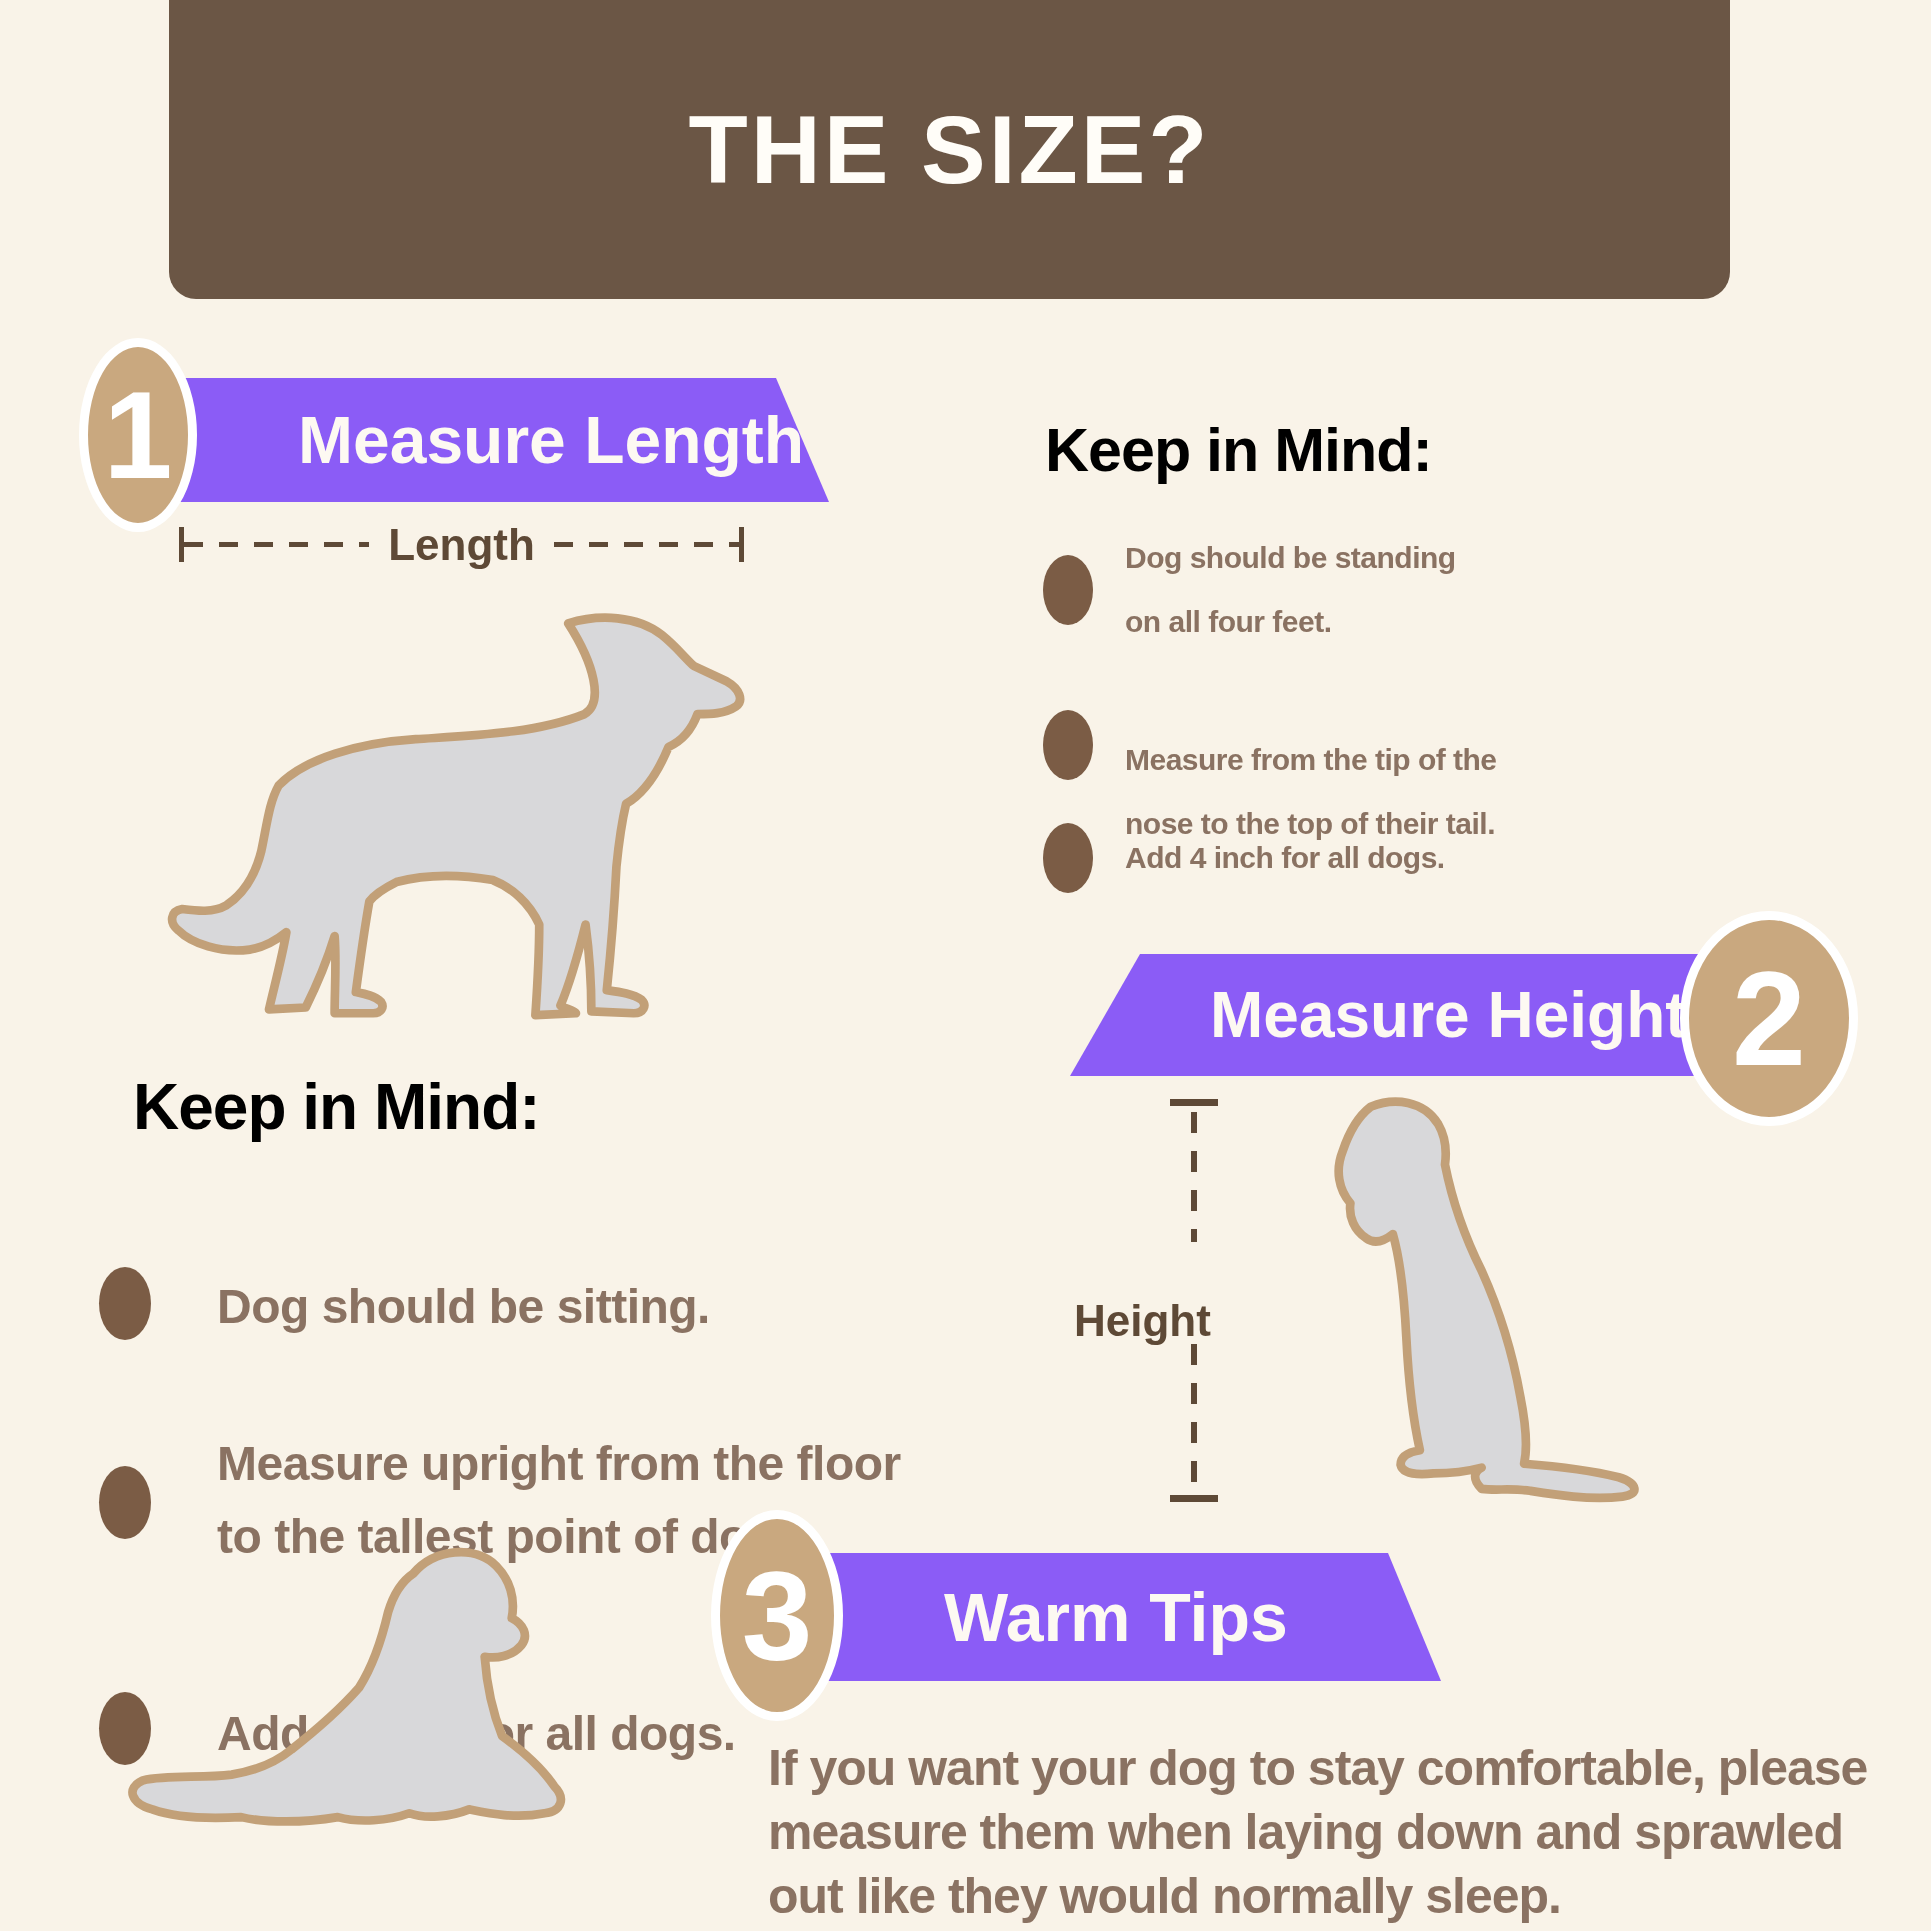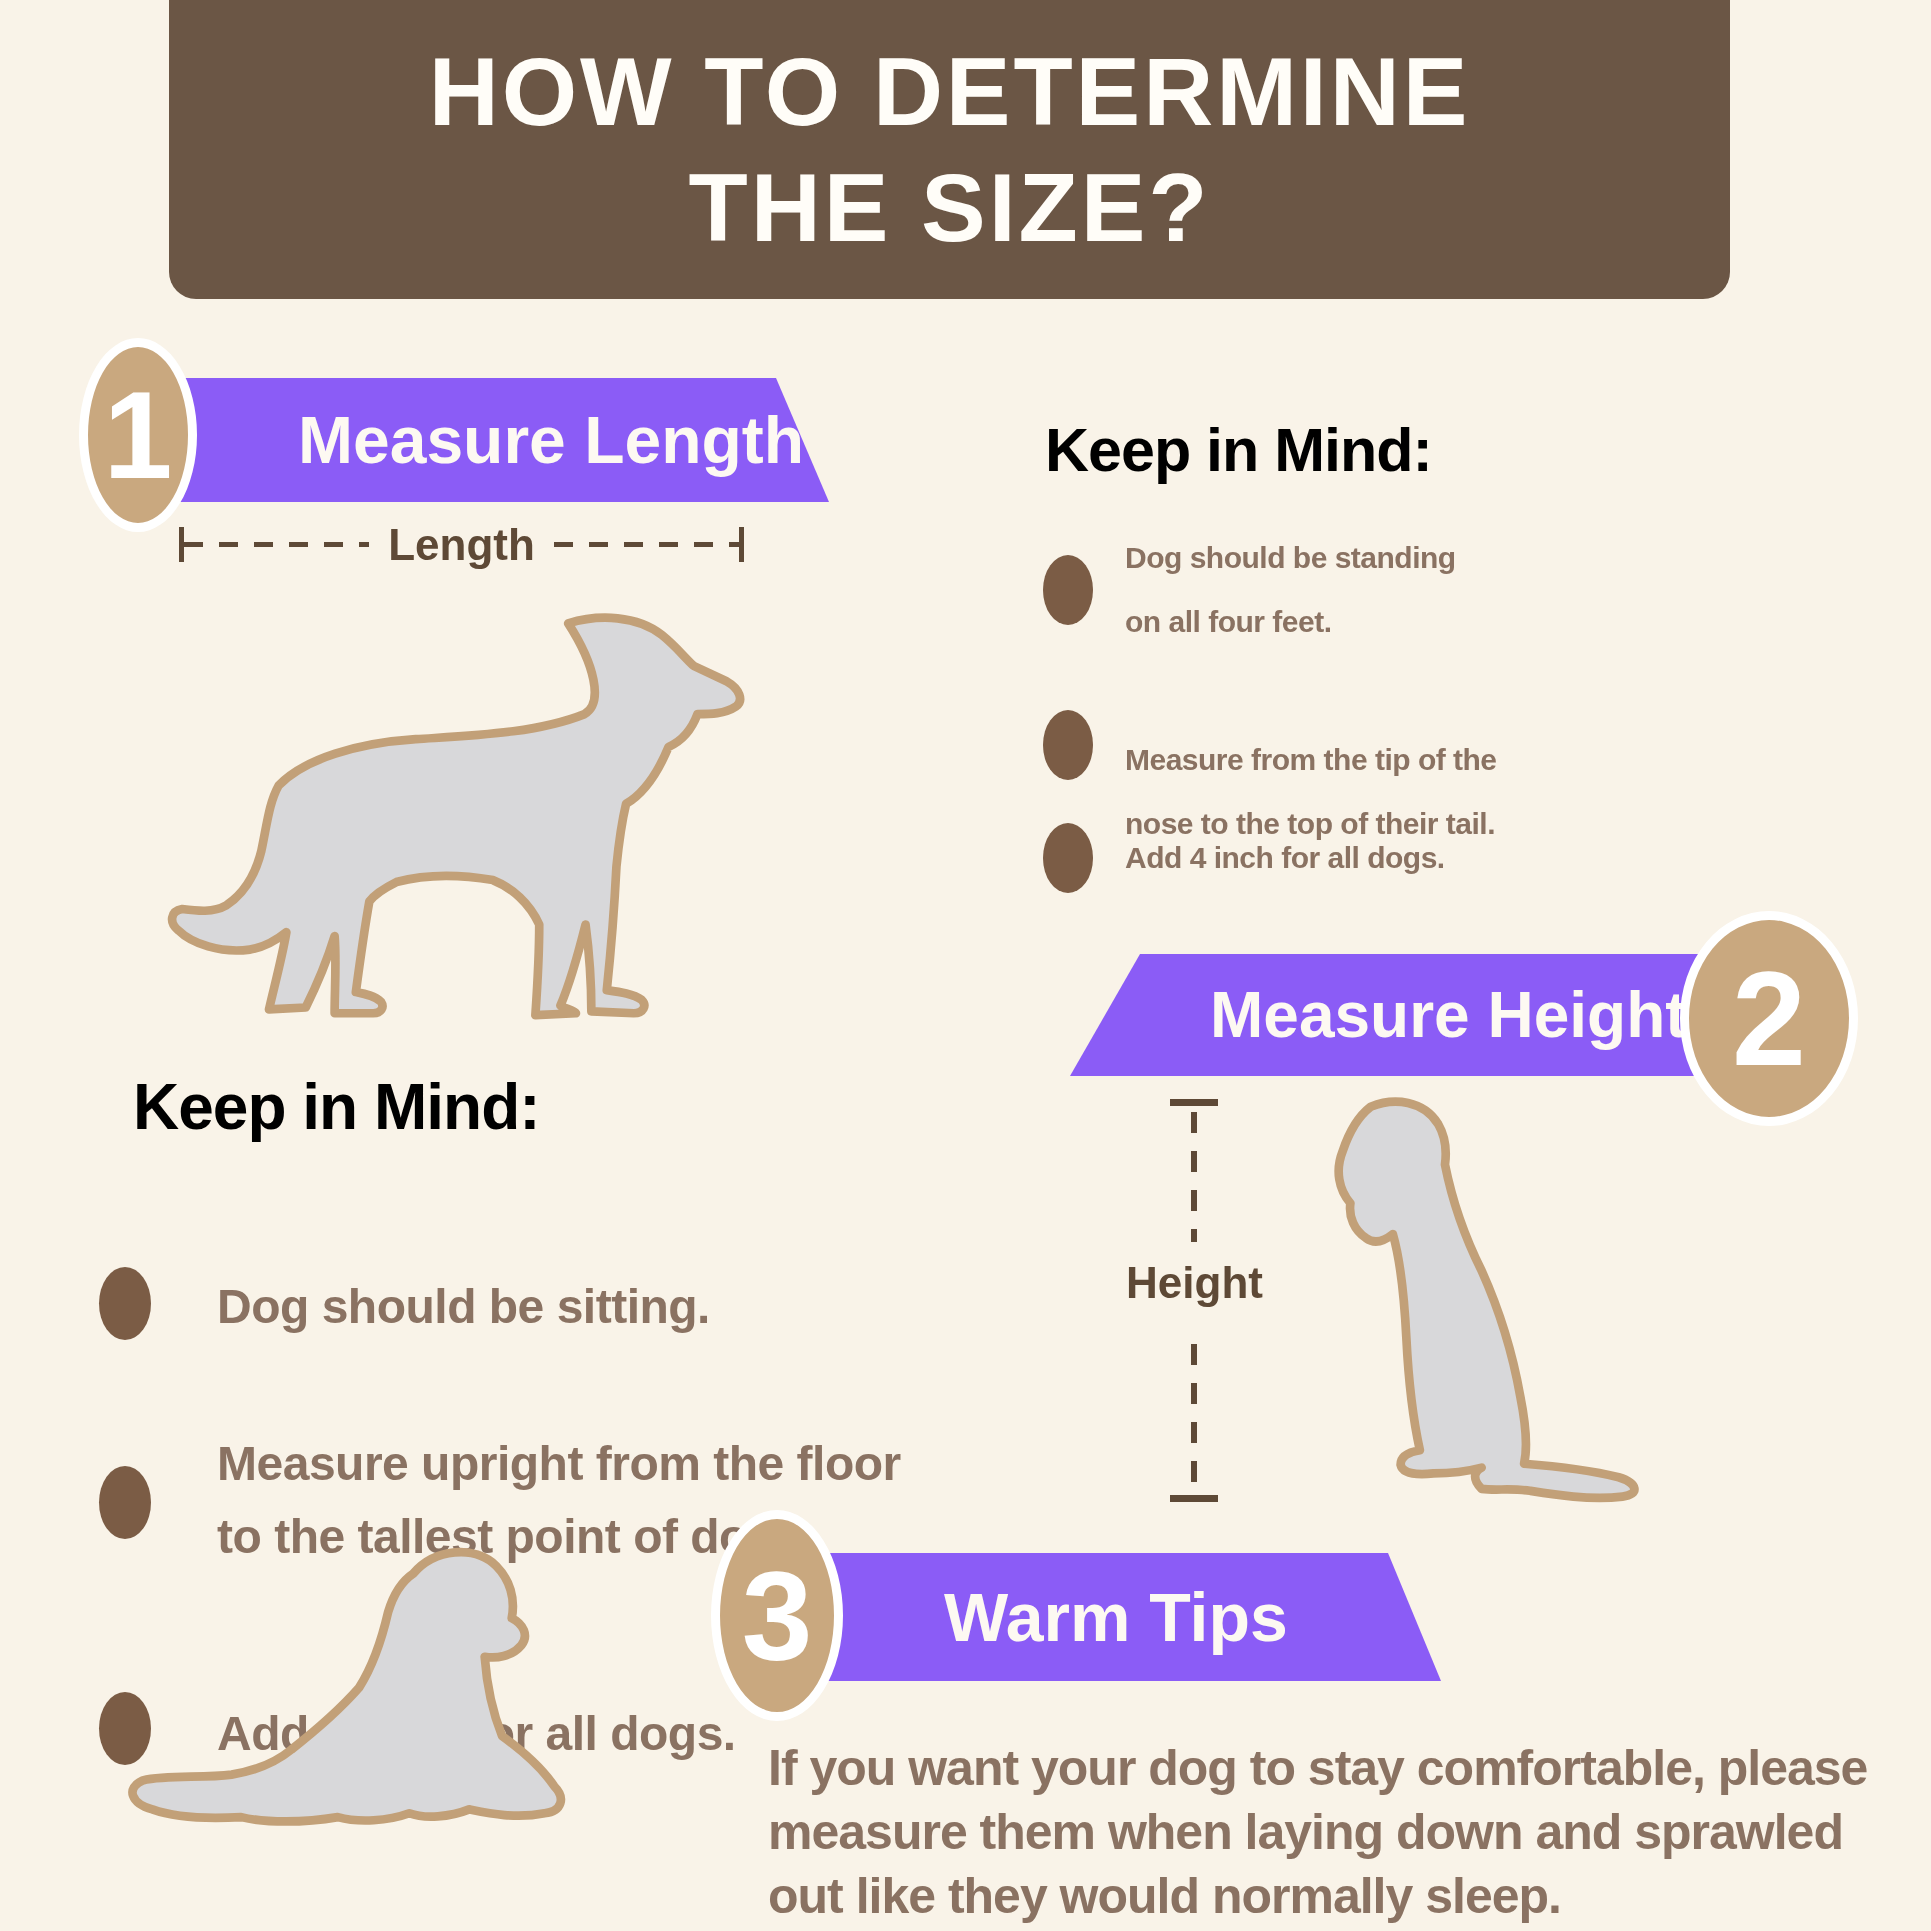--- a/index.html
+++ b/index.html
@@ -64,21 +64,20 @@
     font-size:50px;font-weight:700;color:#8a7262;line-height:64px;
     white-space:pre-line;letter-spacing:-1px;
   }
 
   svg{display:block;}
 </style>
 </head>
 <body>
 
 <div class="abs header">
-  <div class="t1">HOW TO DETERMINE</div>
   <div class="t2">THE SIZE?</div>
 </div>
 
 <div class="abs ribbon ribbon-right" style="left:172px;top:378px;width:657px;height:124px;font-size:66px;padding-left:126px;box-sizing:border-box;">
   <span>Measure Length</span>
 </div>
 <div class="abs badge" style="left:79px;top:338px;width:100px;height:176px;font-size:124px;">
   <span>1</span>
 </div>
 
@@ -121,21 +120,21 @@
 
 <div class="abs ribbon ribbon-left" style="left:1070px;top:954px;width:630px;height:122px;font-size:64px;padding-left:140px;box-sizing:border-box;">
   <span>Measure Height</span>
 </div>
 <div class="abs badge" style="left:1680px;top:911px;width:160px;height:197px;font-size:133px;">
   <span>2</span>
 </div>
 
 <div class="abs tick-h" style="left:1170px;top:1099px;"></div>
 <div class="abs dash-v" style="left:1191px;top:1112px;height:130px;"></div>
-<div class="abs measure-label" style="left:1074px;top:1258px;width:241px;text-align:center;">Height</div>
+<div class="abs measure-label" style="left:1074px;top:1296px;width:241px;">Height</div>
 <div class="abs dash-v" style="left:1191px;top:1344px;height:145px;"></div>
 <div class="abs tick-h" style="left:1170px;top:1495px;"></div>
 
 <div class="abs" style="left:1279px;top:1097px;">
   <svg width="386" height="417" viewBox="0 0 400 432">
     <path fill="#d8d8da" stroke="#c2a078" stroke-width="9" stroke-linejoin="round" d="M95,10 C120,0 150,4 165,28 C172,40 174,55 172,70 C178,100 190,140 210,180
          C228,220 242,265 250,310 C256,340 258,362 254,380 C280,382 320,386 352,394
          C372,400 374,412 356,414 C322,418 285,412 260,408 C240,405 225,408 210,406
          C200,396 202,388 210,384 C195,388 175,390 160,390 C142,392 128,390 126,381
          C126,373 134,368 146,366 C138,330 134,290 132,250 C130,210 126,170 118,142

